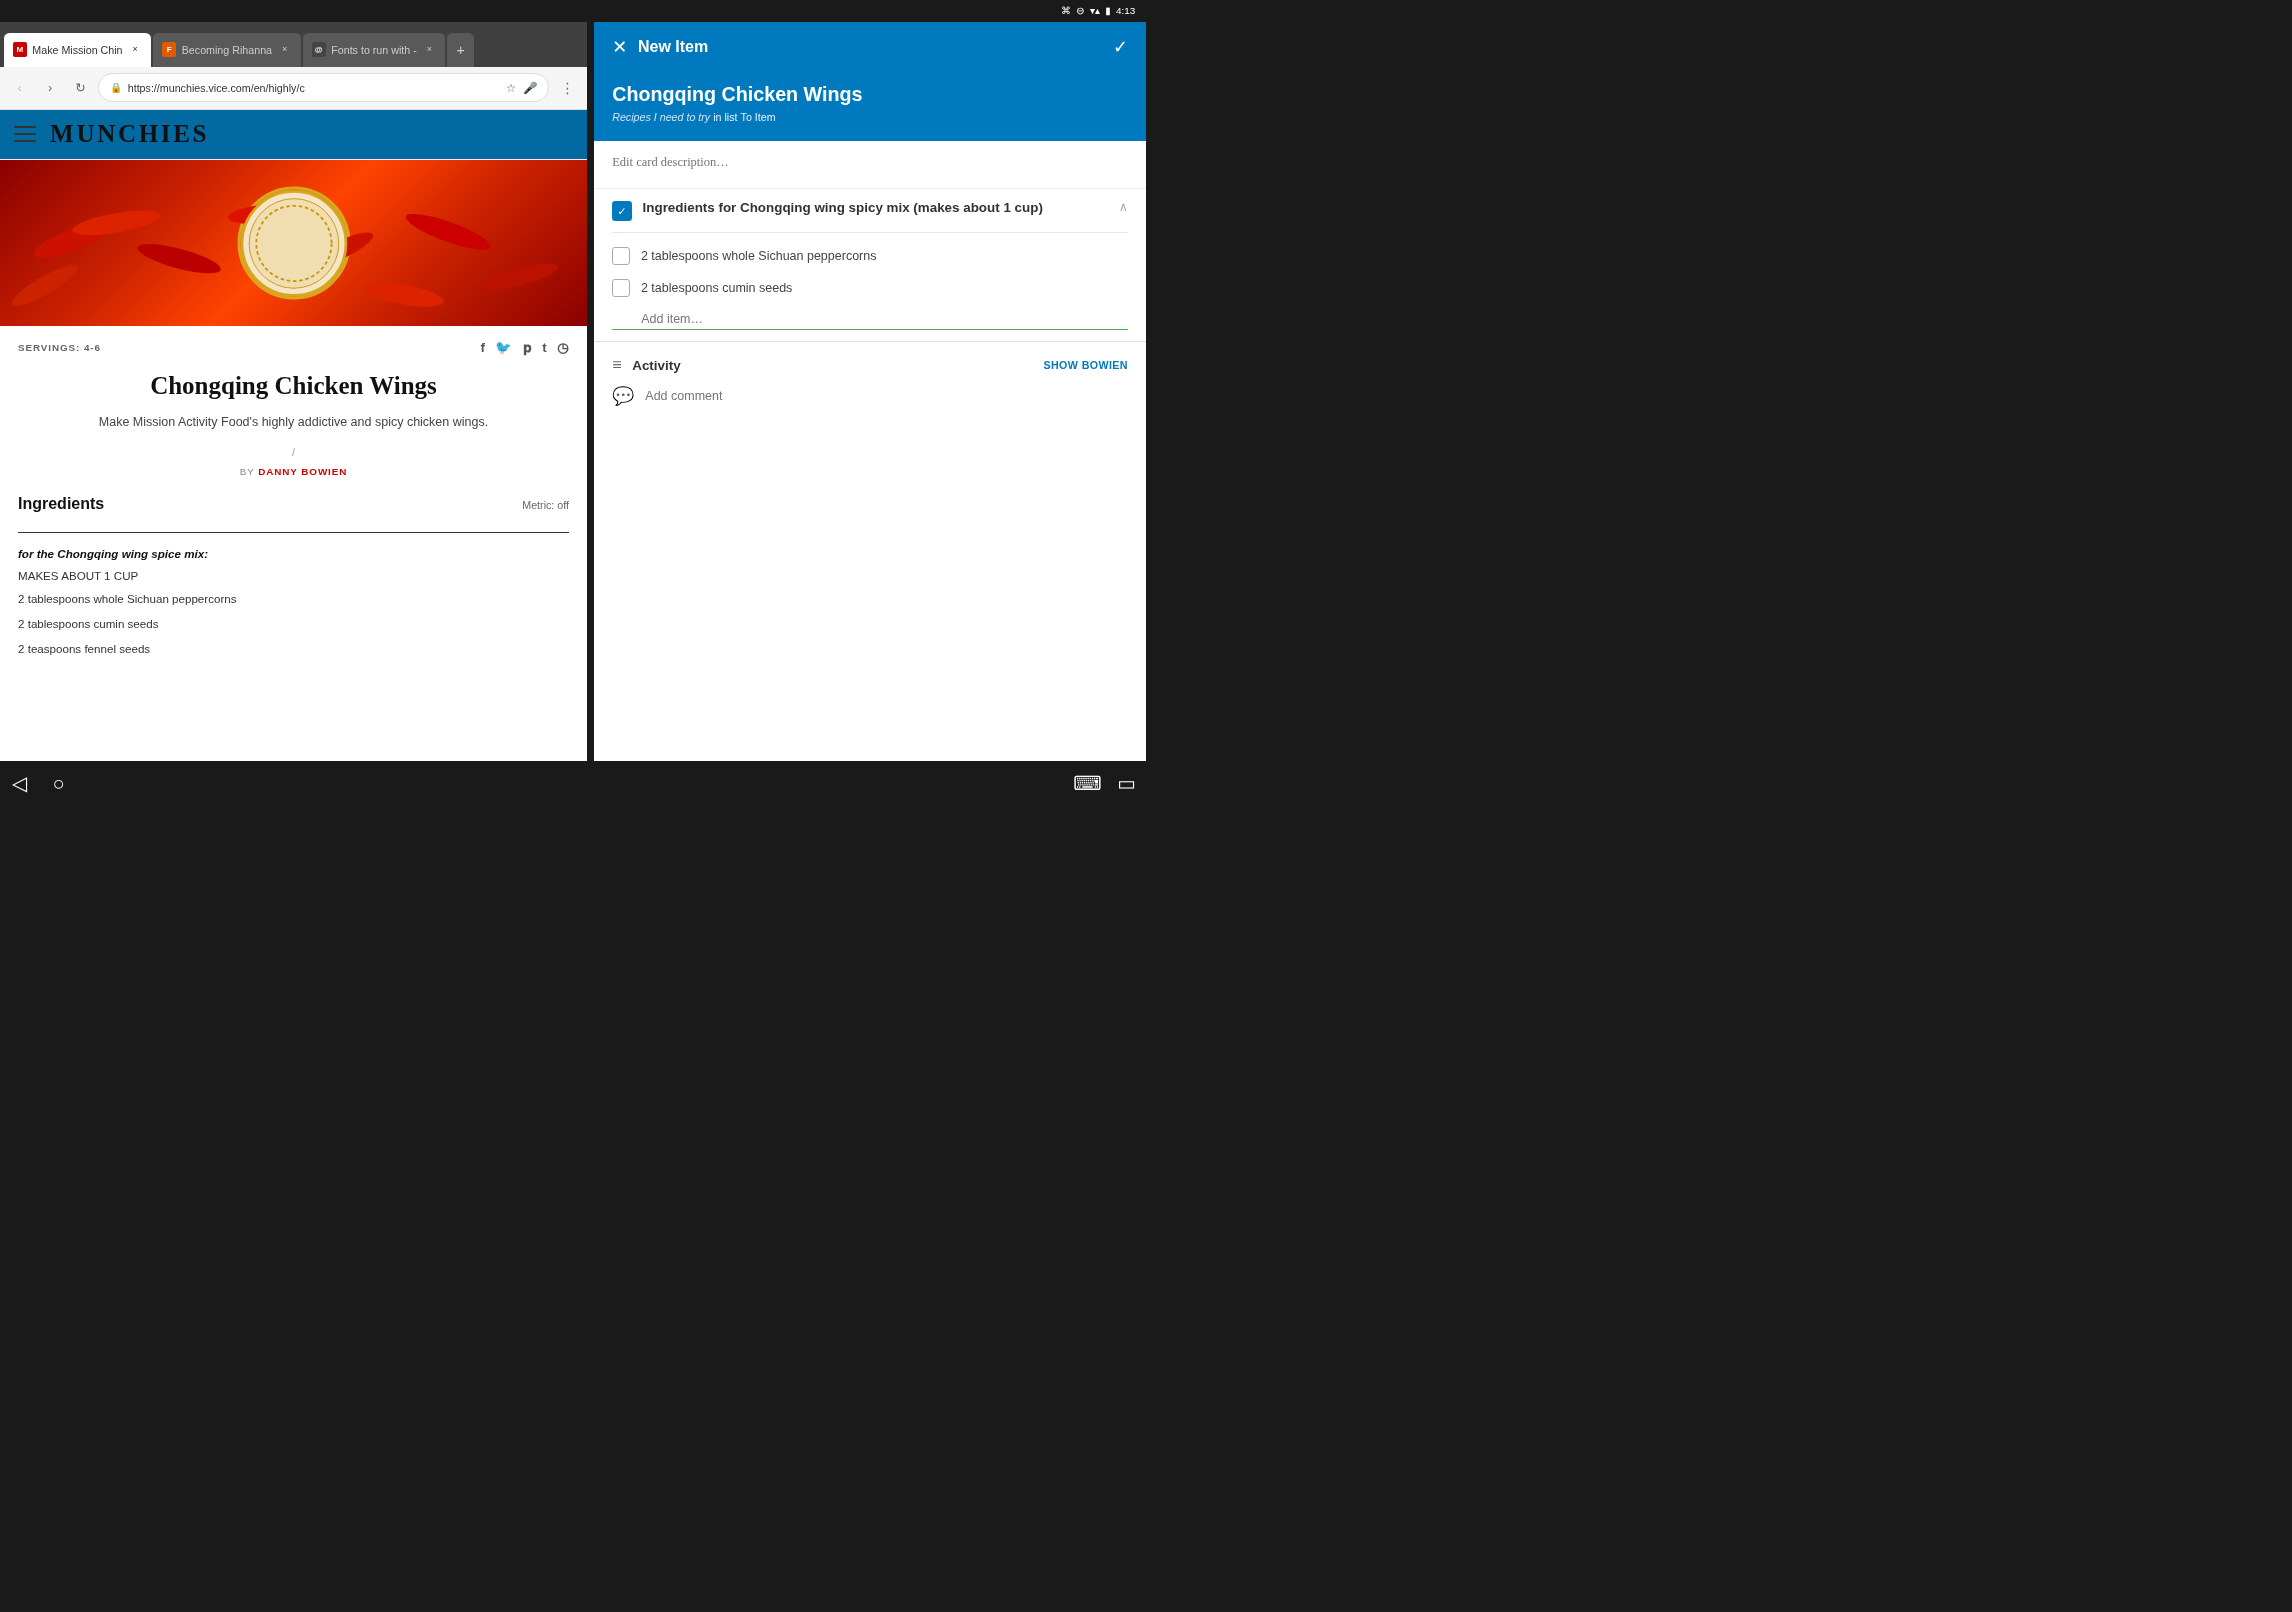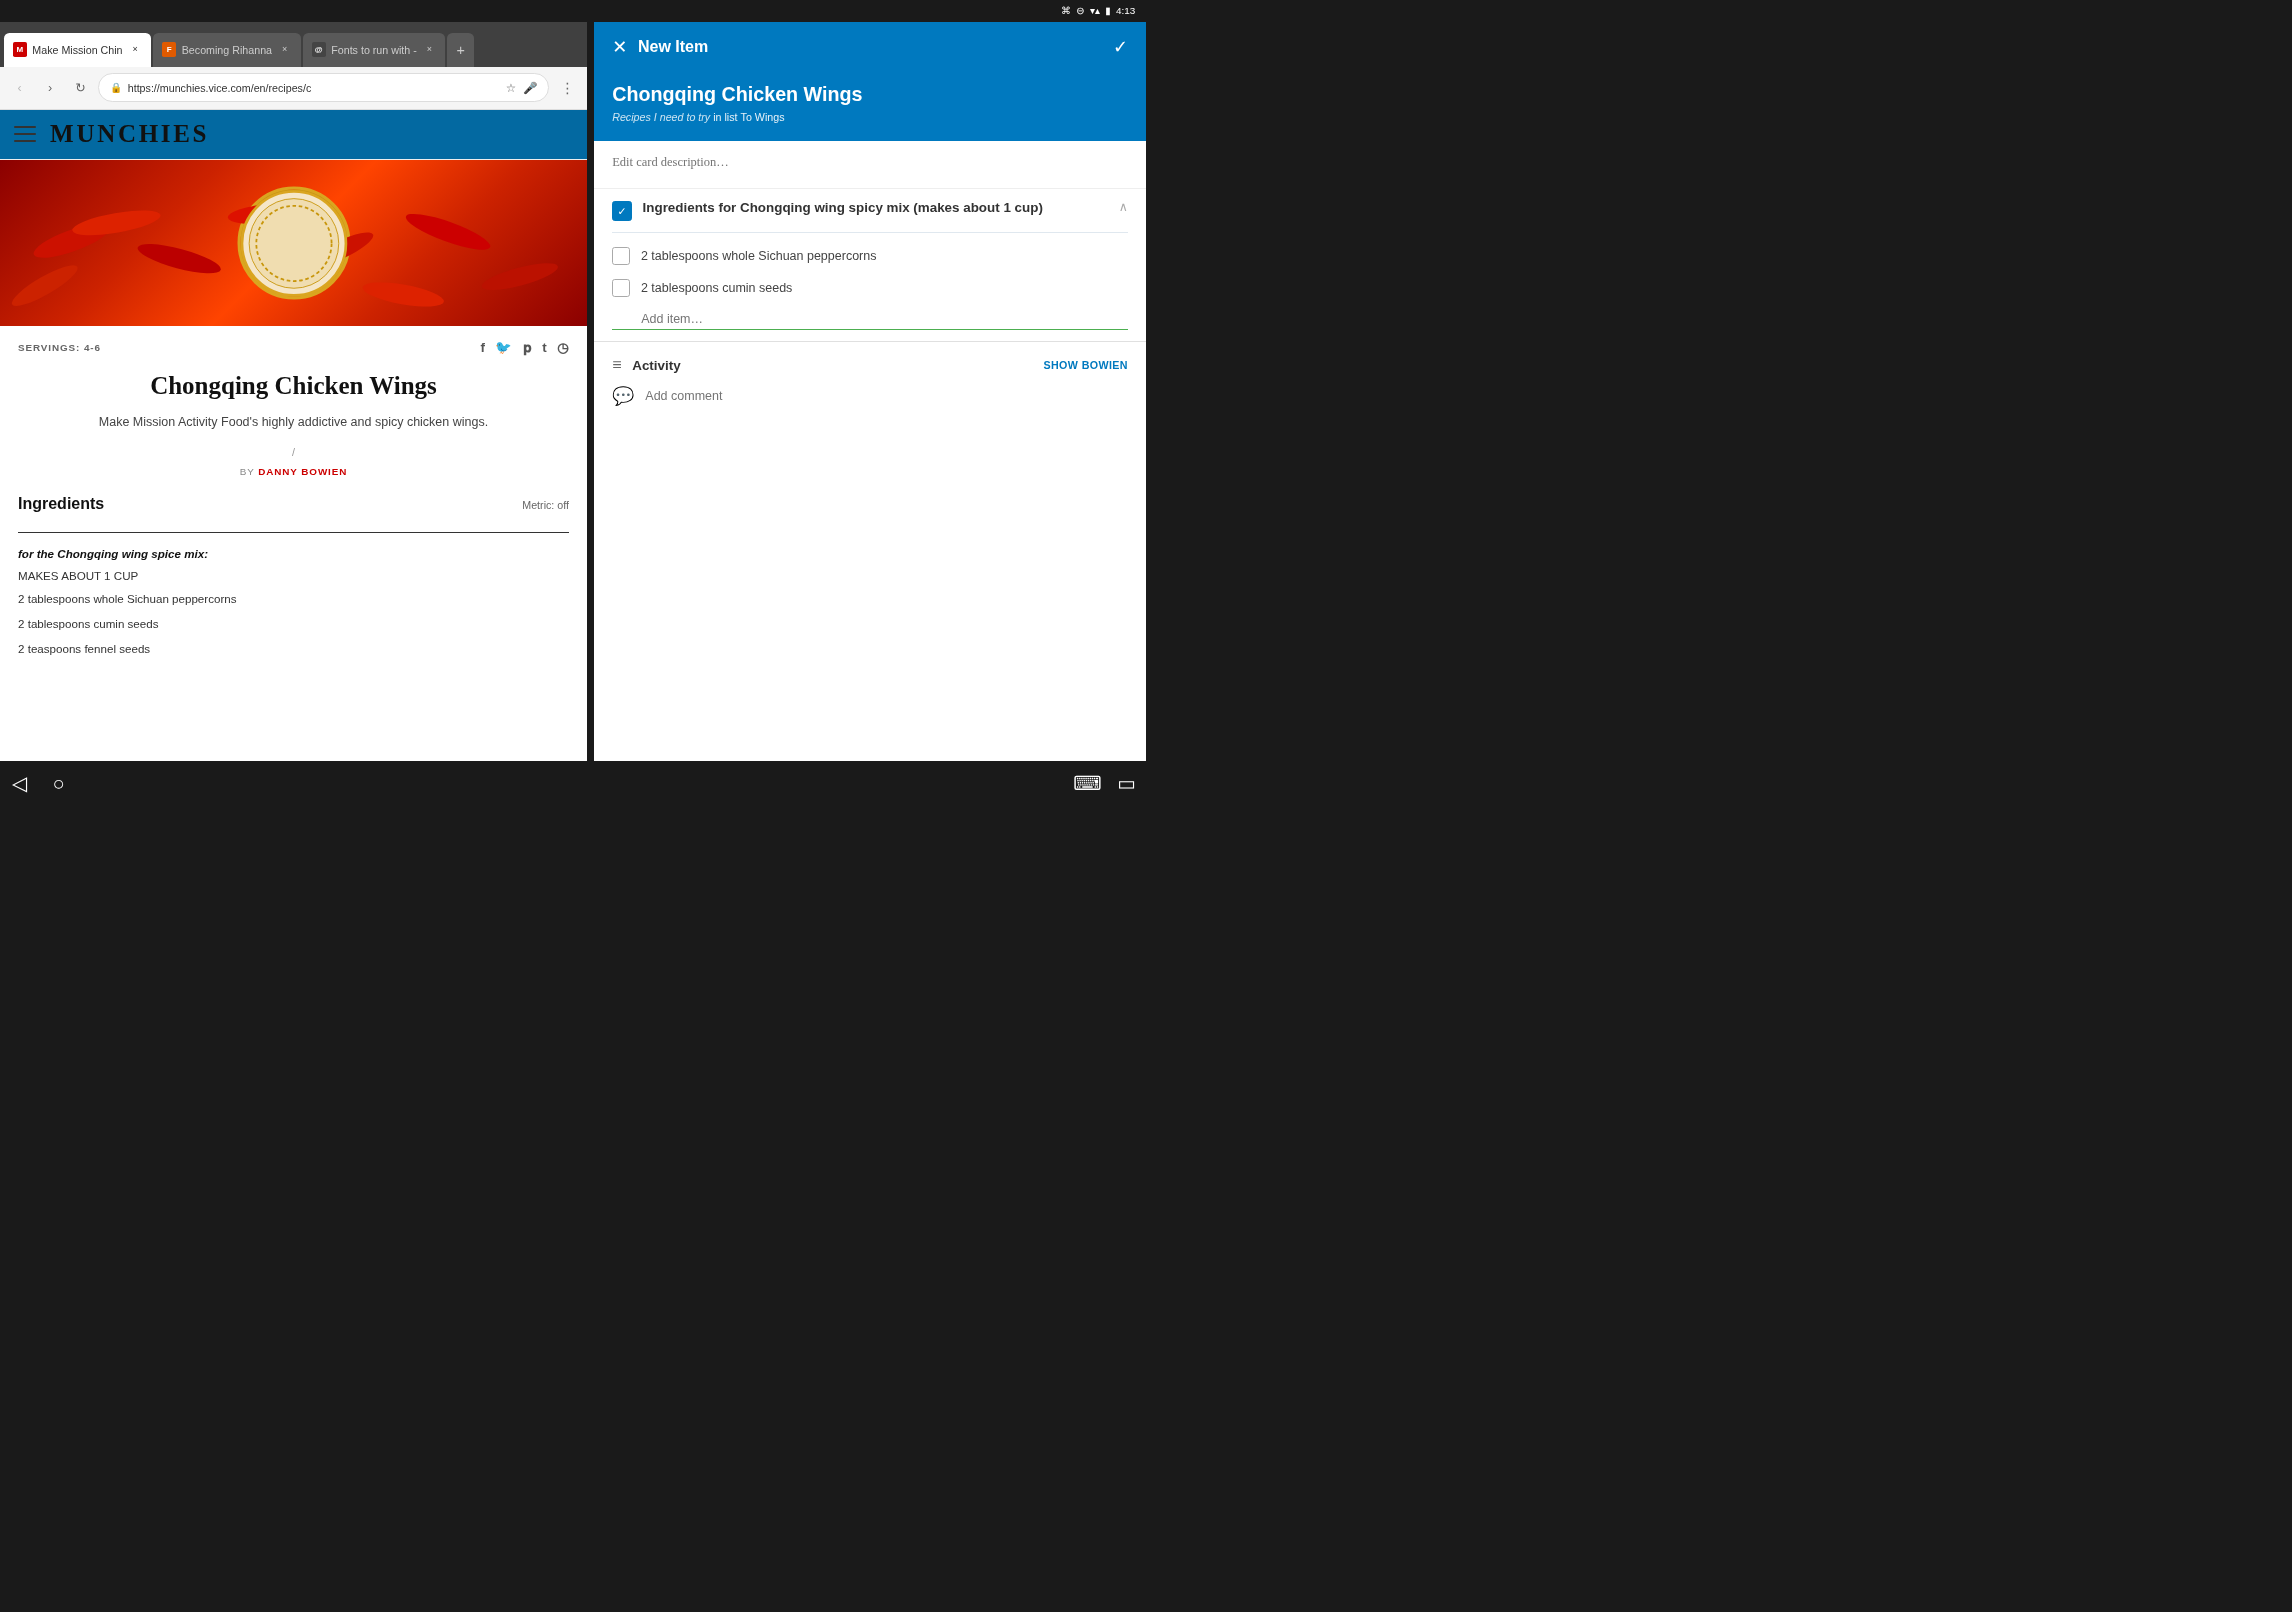--- a/index.html
+++ b/index.html
@@ -617,21 +617,21 @@
         <span>‹</span>
       </div>
       <div class="nav-btn">
         <span>›</span>
       </div>
       <div class="nav-btn">
         <span>↻</span>
       </div>
       <div class="url-bar">
         <span style="color:#aaa;font-size:9.9px;">🔒</span>
-        <span class="url-text">https://munchies.vice.com/en/recipes/c</span>
+        <span class="url-text">https://munchies.vice.com/en/highly/c</span>
         <div class="url-icons">
           <span>☆</span>
           <span>🎤</span>
         </div>
       </div>
       <div class="menu-dots">
         <span>⋮</span>
       </div>
     </div>
 
@@ -719,21 +719,21 @@
         <span class="trello-new-item">New Item</span>
       </div>
       <span class="trello-check-icon">✓</span>
     </div>
 
     <div class="trello-card-title-area">
       <div class="trello-card-title">Chongqing Chicken Wings</div>
       <div class="trello-card-meta">
         <em>Recipes I need to try</em>
         <span>in list</span>
-        <span>To Wings</span>
+        <span>To Item</span>
       </div>
     </div>
 
     <div class="trello-body">
 
       <div class="trello-description">
         <textarea class="trello-description-input" rows="1" placeholder="Edit card description…" style=""></textarea>
       </div>
 
       <div class="checklist-section">

